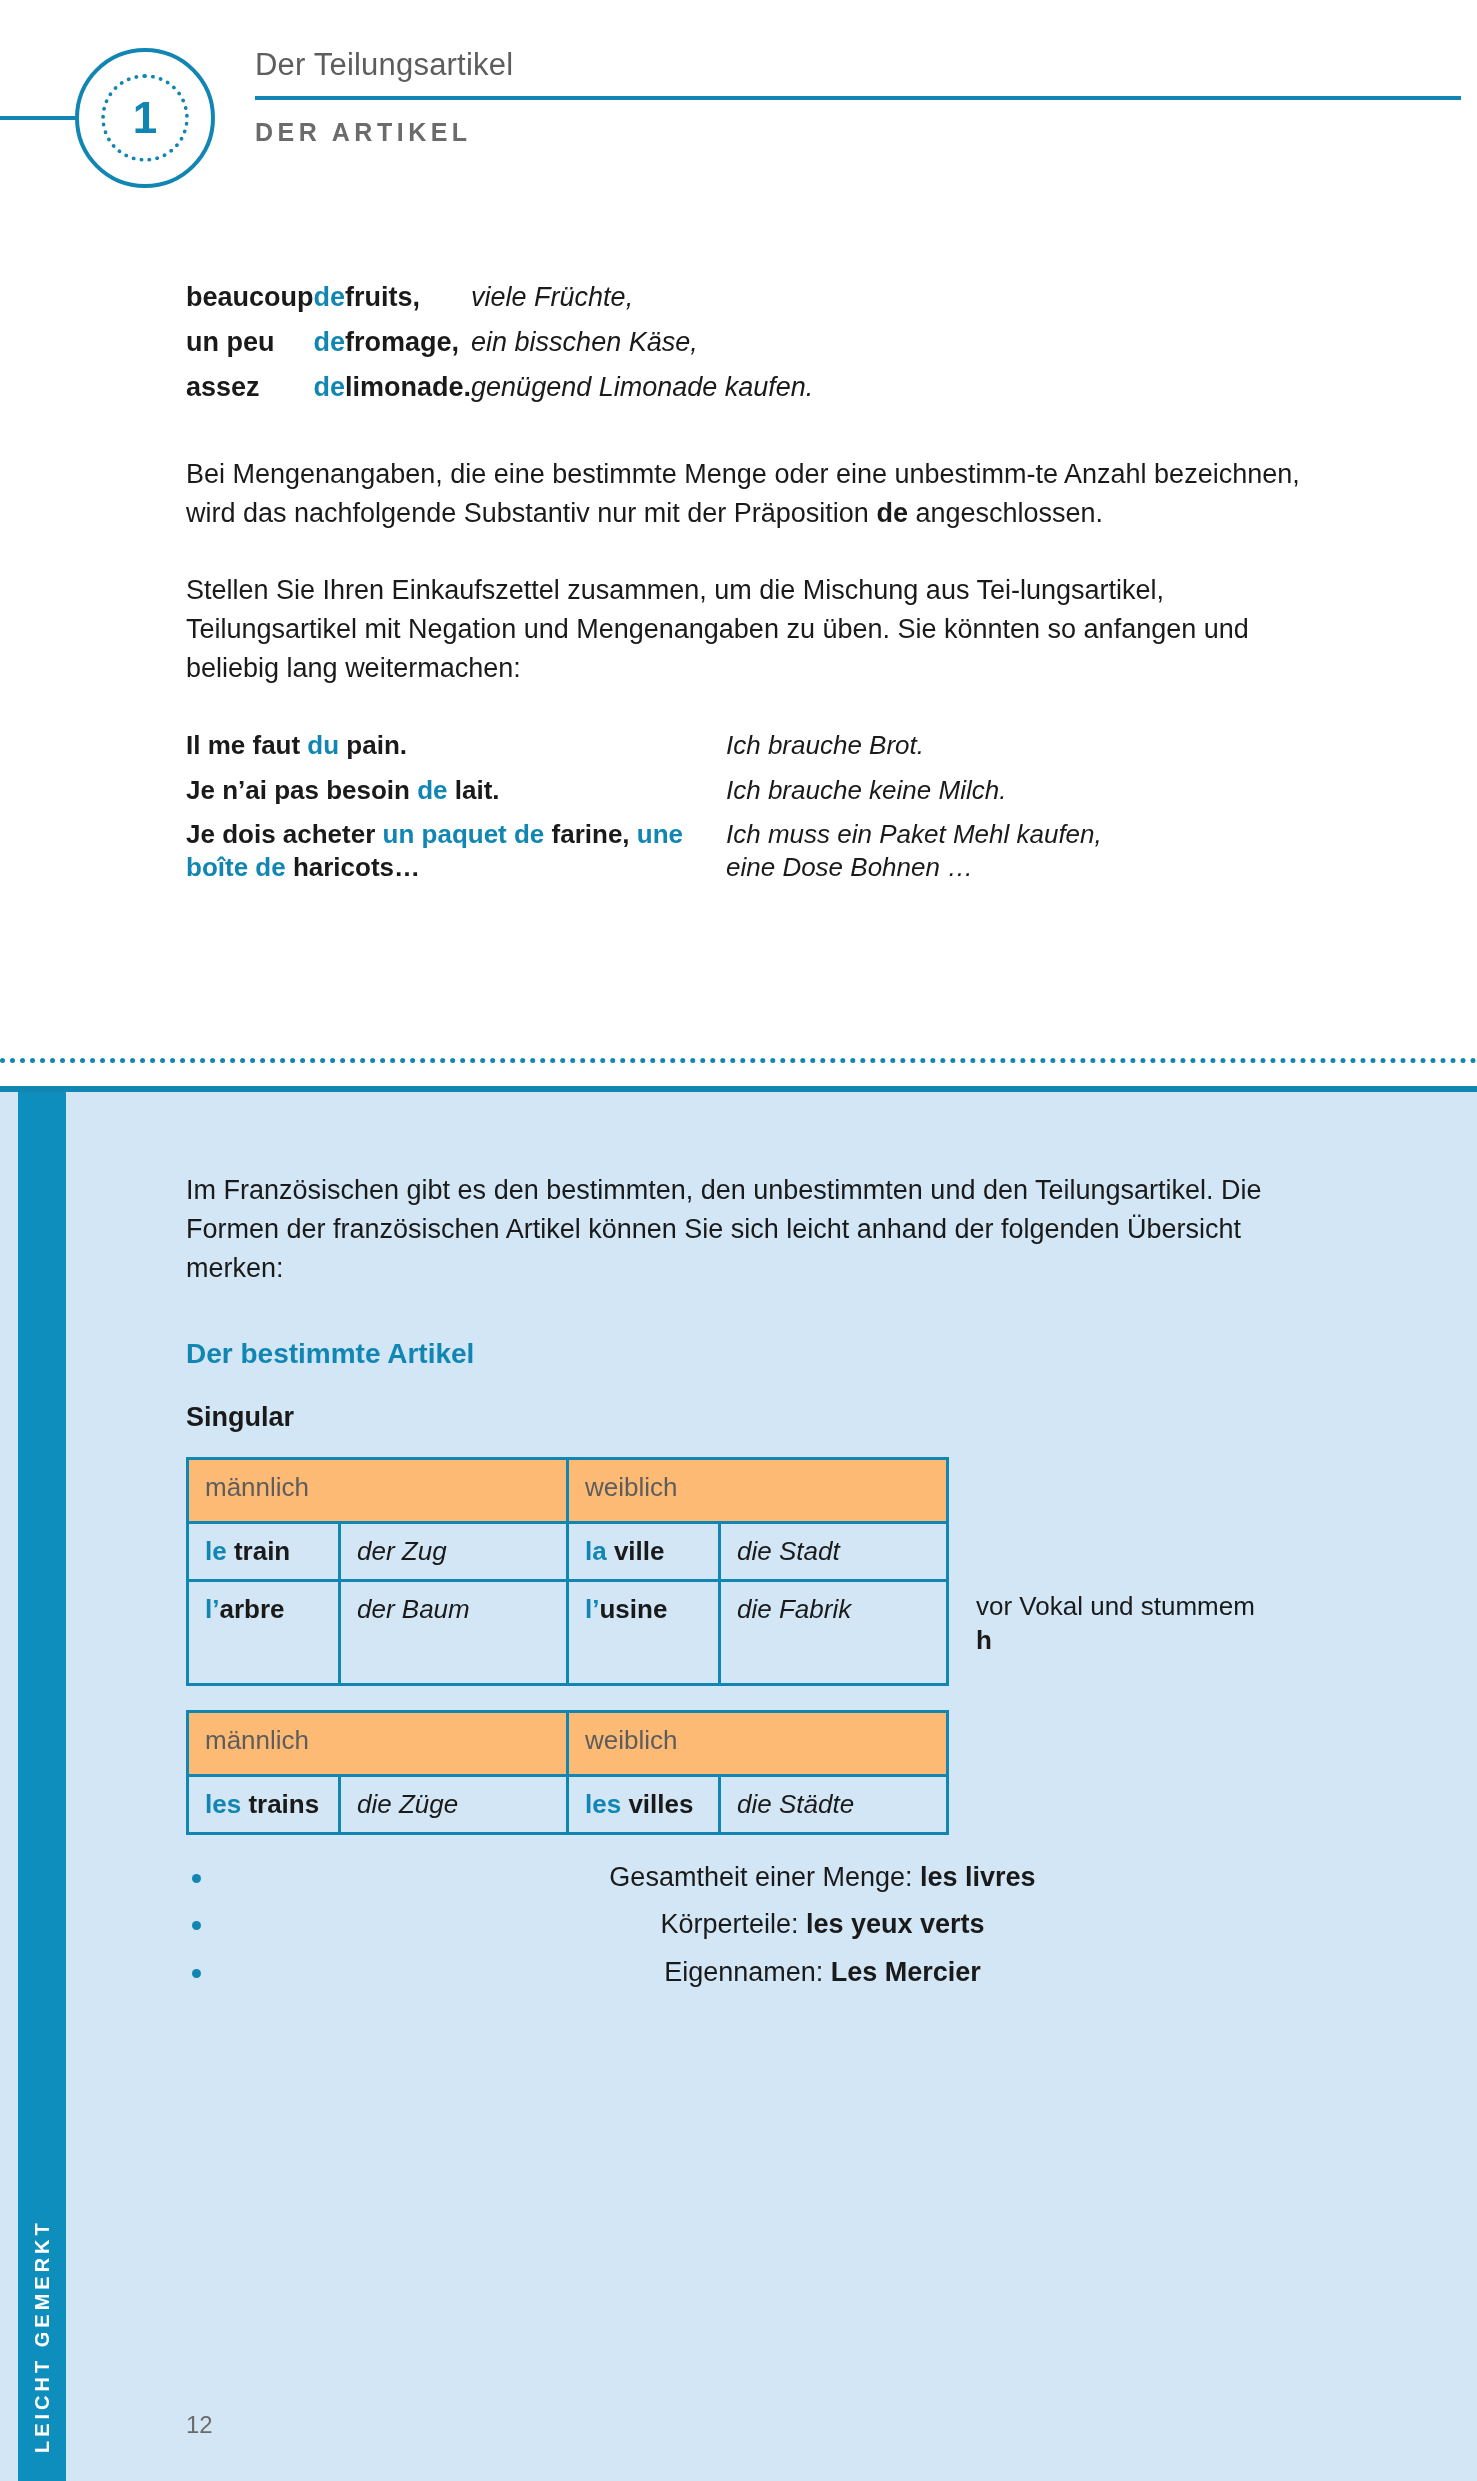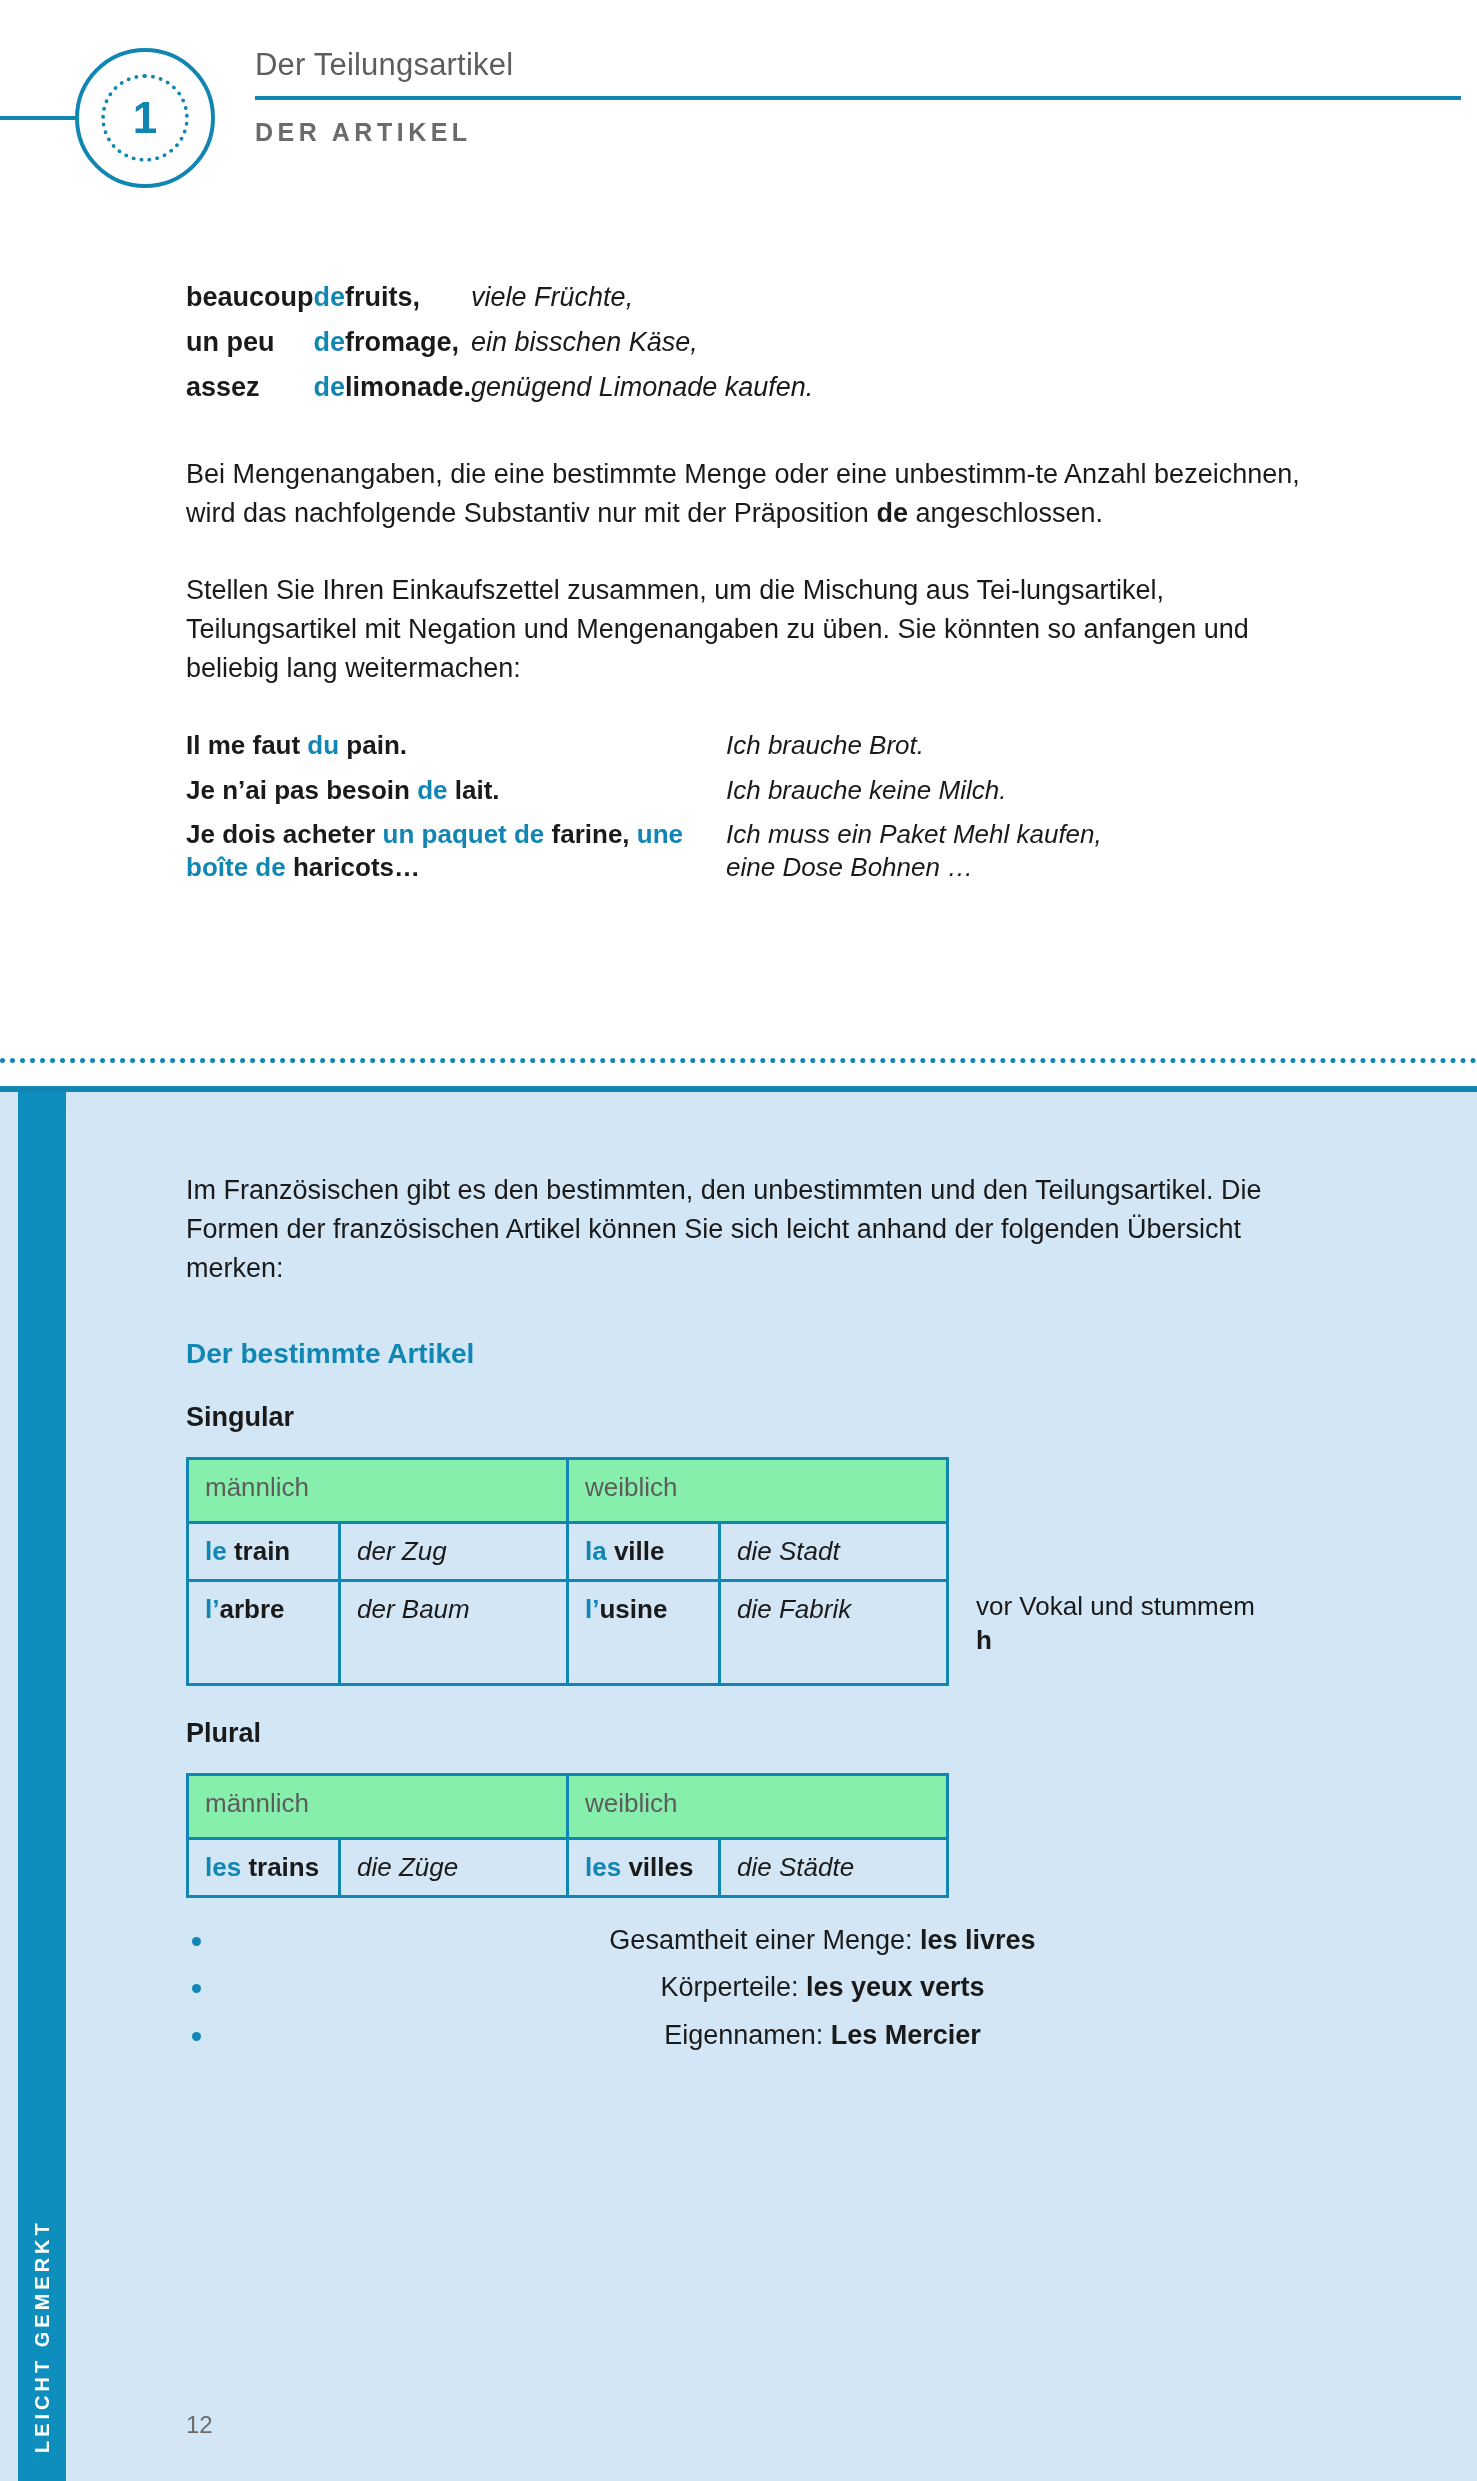--- a/index.html
+++ b/index.html
@@ -256,21 +256,21 @@
     width: 760px;
   }
   .gtable td {
     border: 3px solid #1186b3;
     font-size: 26px;
     padding: 12px 16px;
     vertical-align: top;
     box-sizing: border-box;
   }
   .gtable .hdr {
-    background: #86efac;
+    background: #fdba74;
     color: #5d5d5d;
     font-weight: normal;
     height: 64px;
   }
   .gtable .art { color: #1186b3; }
   .gtable .fr { font-weight: bold; }
   .gtable .de { font-style: italic; }
   .gtable .tall { height: 104px; }
   .gt-note {
     position: absolute;
@@ -432,21 +432,20 @@
             <td class="fr tall"><span class="art">l’</span><span>arbre</span></td>
             <td class="de tall">der Baum</td>
             <td class="fr tall"><span class="art">l’</span><span>usine</span></td>
             <td class="de tall">die Fabrik</td>
           </tr>
         </tbody>
       </table>
       <div class="gt-note"><span>vor Vokal und stummem </span><b>h</b></div>
     </div>
 
-    <div class="panel-h4">Plural</div>
 
     <div class="gt-wrap">
       <table class="gtable">
         <colgroup>
             <col style="width:152px">
             <col style="width:228px">
             <col style="width:152px">
             <col style="width:228px">
           </colgroup>
         <tbody>

